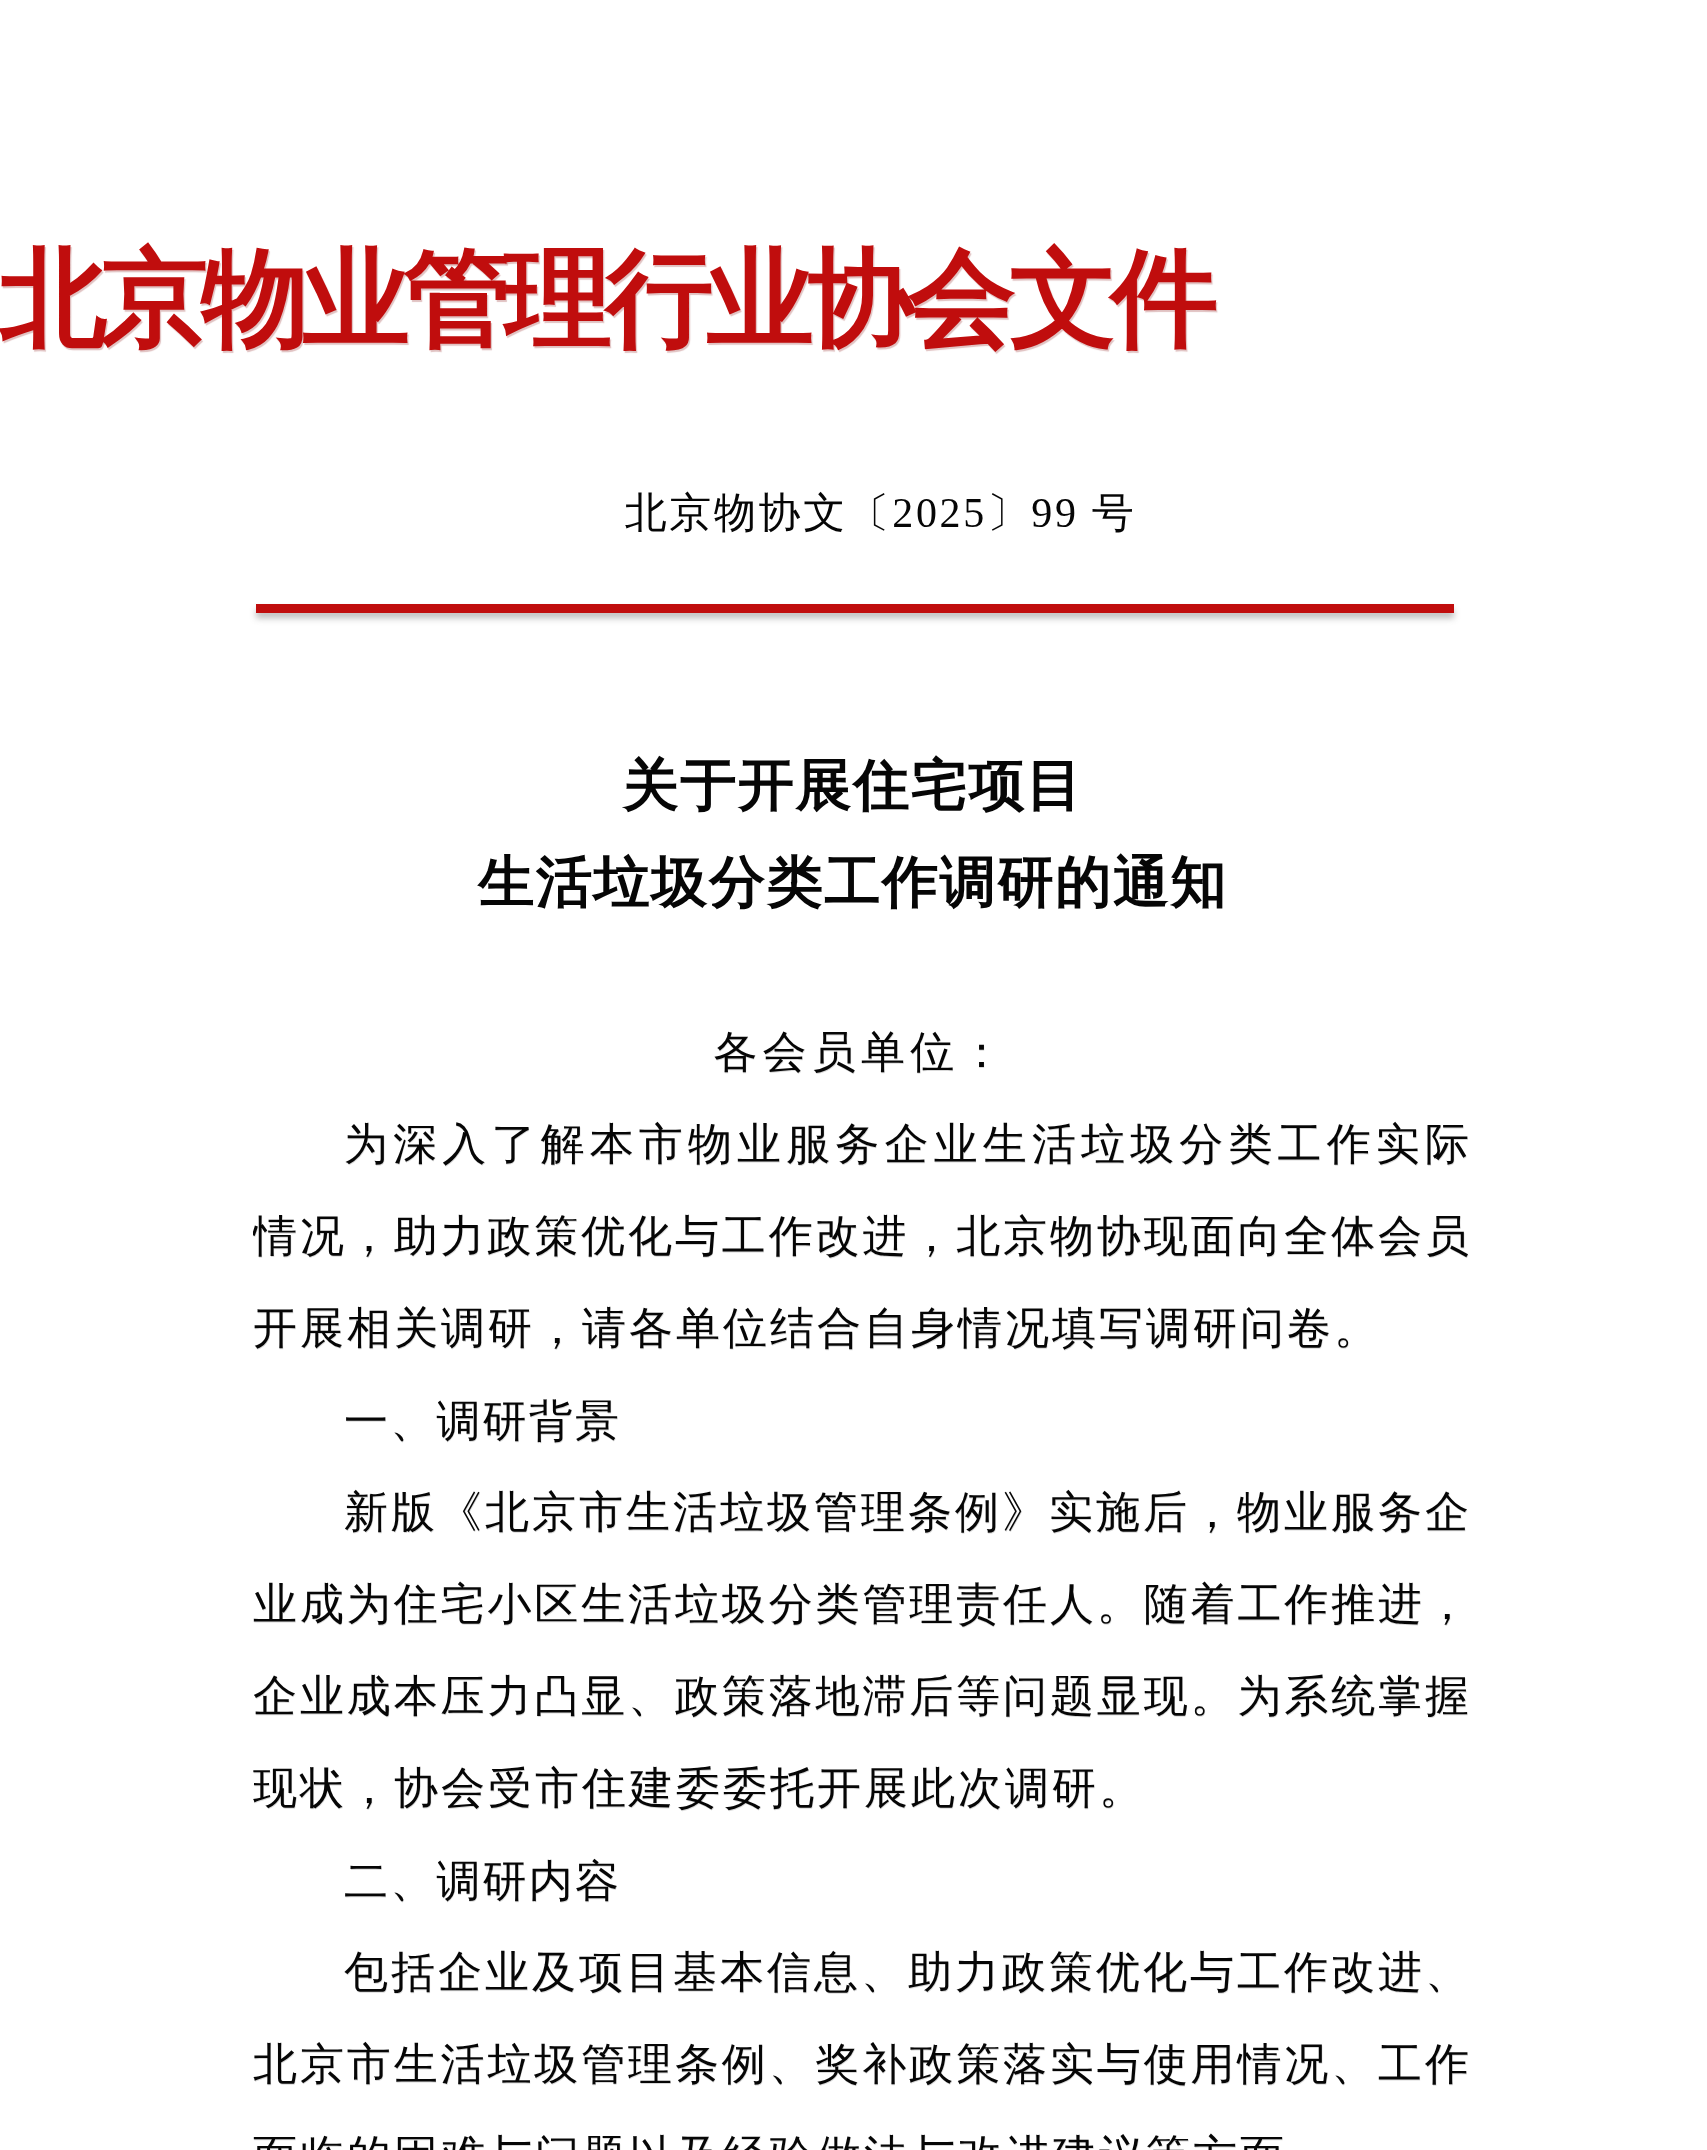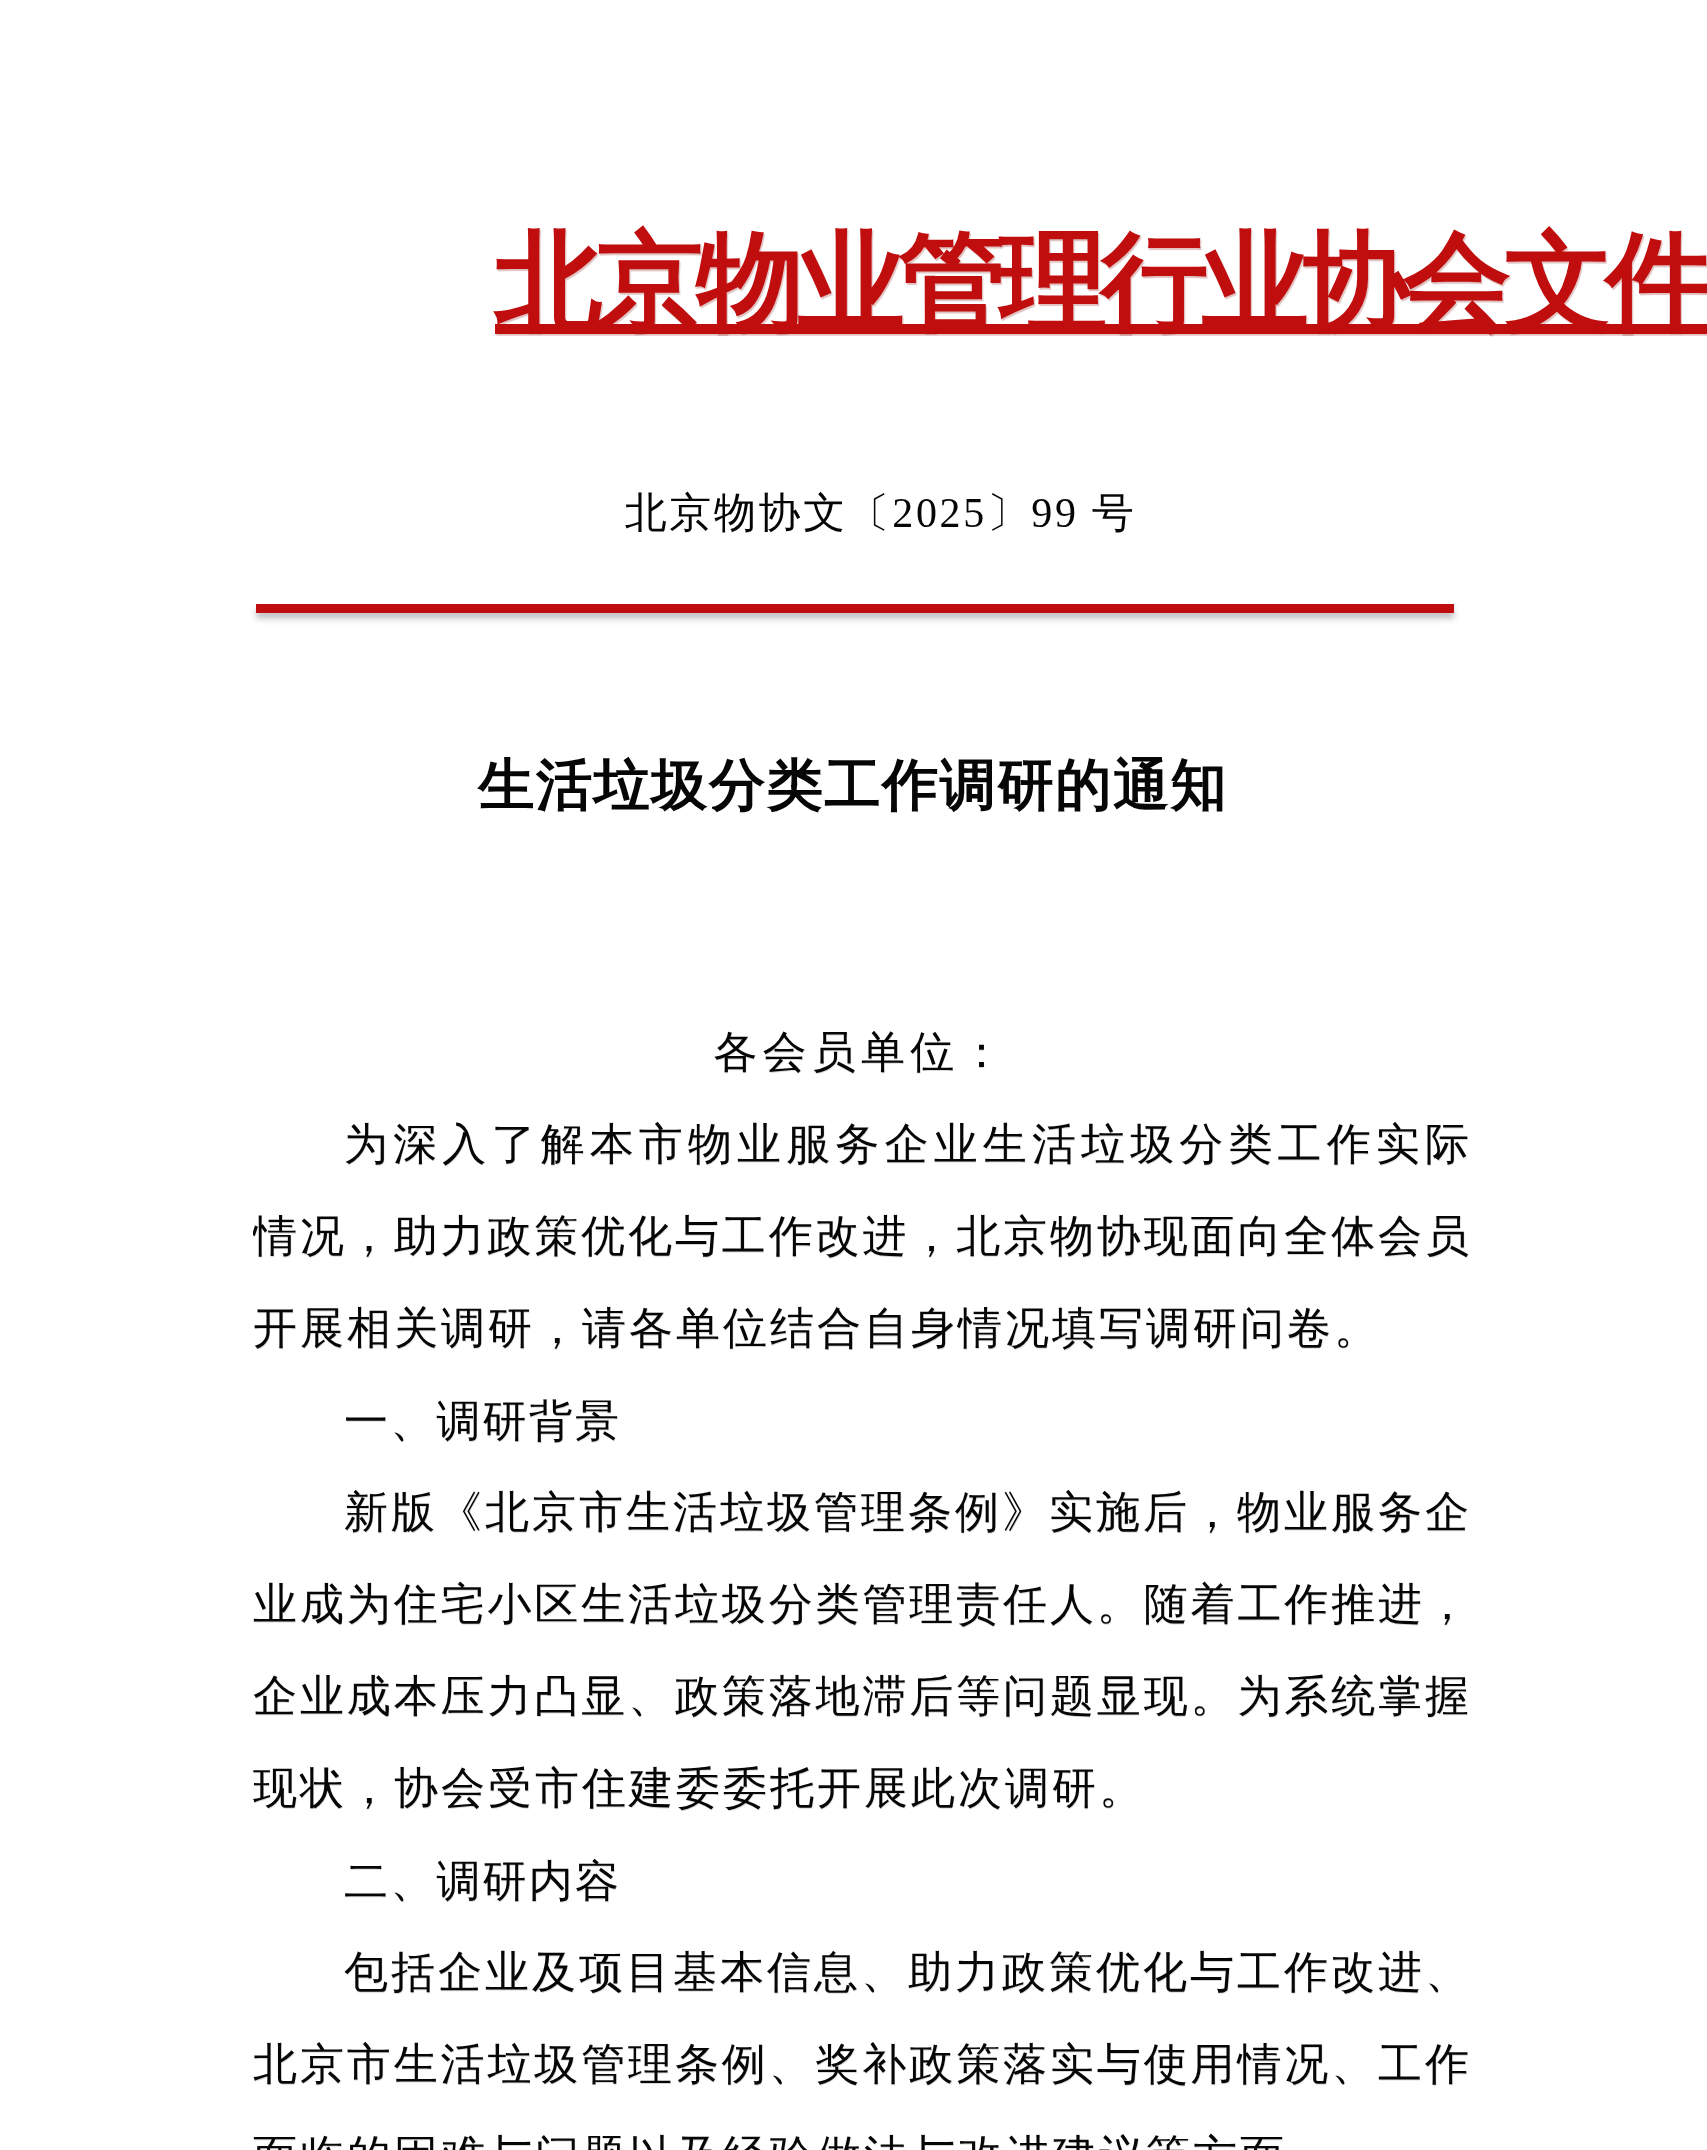--- a/index.html
+++ b/index.html
@@ -8,33 +8,32 @@
     position: relative;
     width: 1707px;
     height: 2414px;
     background: var(--paper);
     color: var(--ink);
     font-family: "Liberation Serif", "DejaVu Serif", serif;
     overflow: hidden;
   }
   .header-title {
     position: absolute;
-    top: 221px;
+    top: 238px;
     left: 0;
     width: 100%;
-    text-align: right;
+    text-align: left;
     font-family: "DejaVu Serif", serif;
     font-weight: 700;
     font-size: 107px;
     line-height: 120px;
     letter-spacing: -6px;
     color: var(--accent);
     white-space: nowrap;
     text-shadow: 1.3px 1.7px 0.9px rgba(130, 10, 10, 0.25);
-    text-decoration: underline;
   }
   .doc-number {
     position: absolute;
     top: 487px;
     left: 0;
     width: 100%;
     text-align: center;
     font-size: 42px;
     line-height: 52px;
     letter-spacing: 2.6px;
@@ -98,20 +97,21 @@
 
 <div class="page">
 
   <div class="header-title">北京物业管理行业协会文件</div>
 
   <div class="doc-number">北京物协文〔2025〕99 号</div>
 
   <div class="red-rule"></div>
 
   <div class="doc-title">
+    <div>关于开展住宅项目</div>
     <div>生活垃圾分类工作调研的通知</div>
   </div>
 
   <div class="body-block">
 
   <div class="line salutation">各会员单位：</div>
       <div class="line body indent justify">为深入了解本市物业服务企业生活垃圾分类工作实际</div>
       <div class="line body justify">情况，助力政策优化与工作改进，北京物协现面向全体会员</div>
       <div class="line body">开展相关调研，请各单位结合自身情况填写调研问卷。</div>
       <div class="line heading indent">一、调研背景</div>

